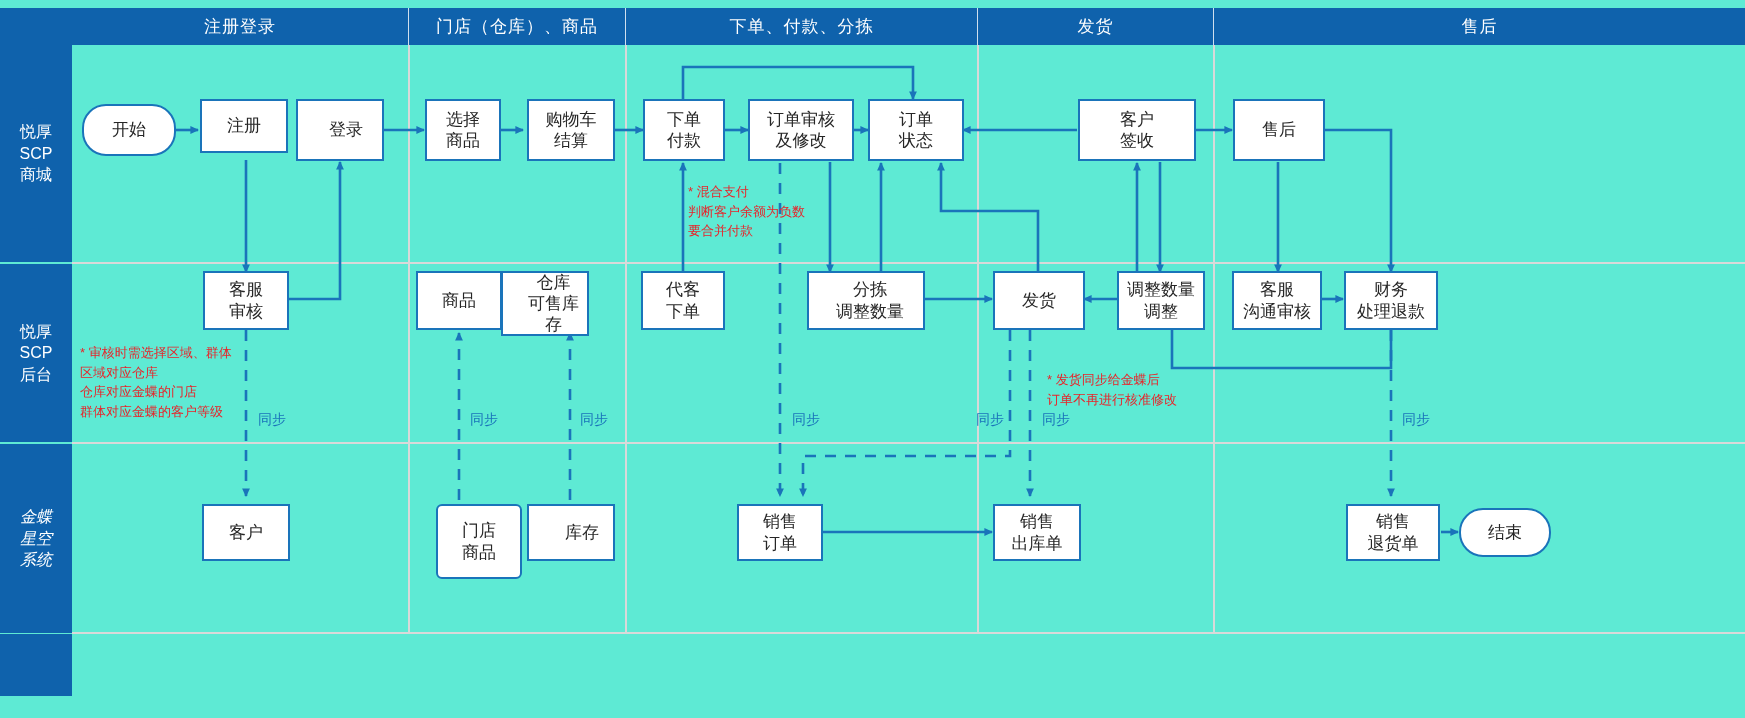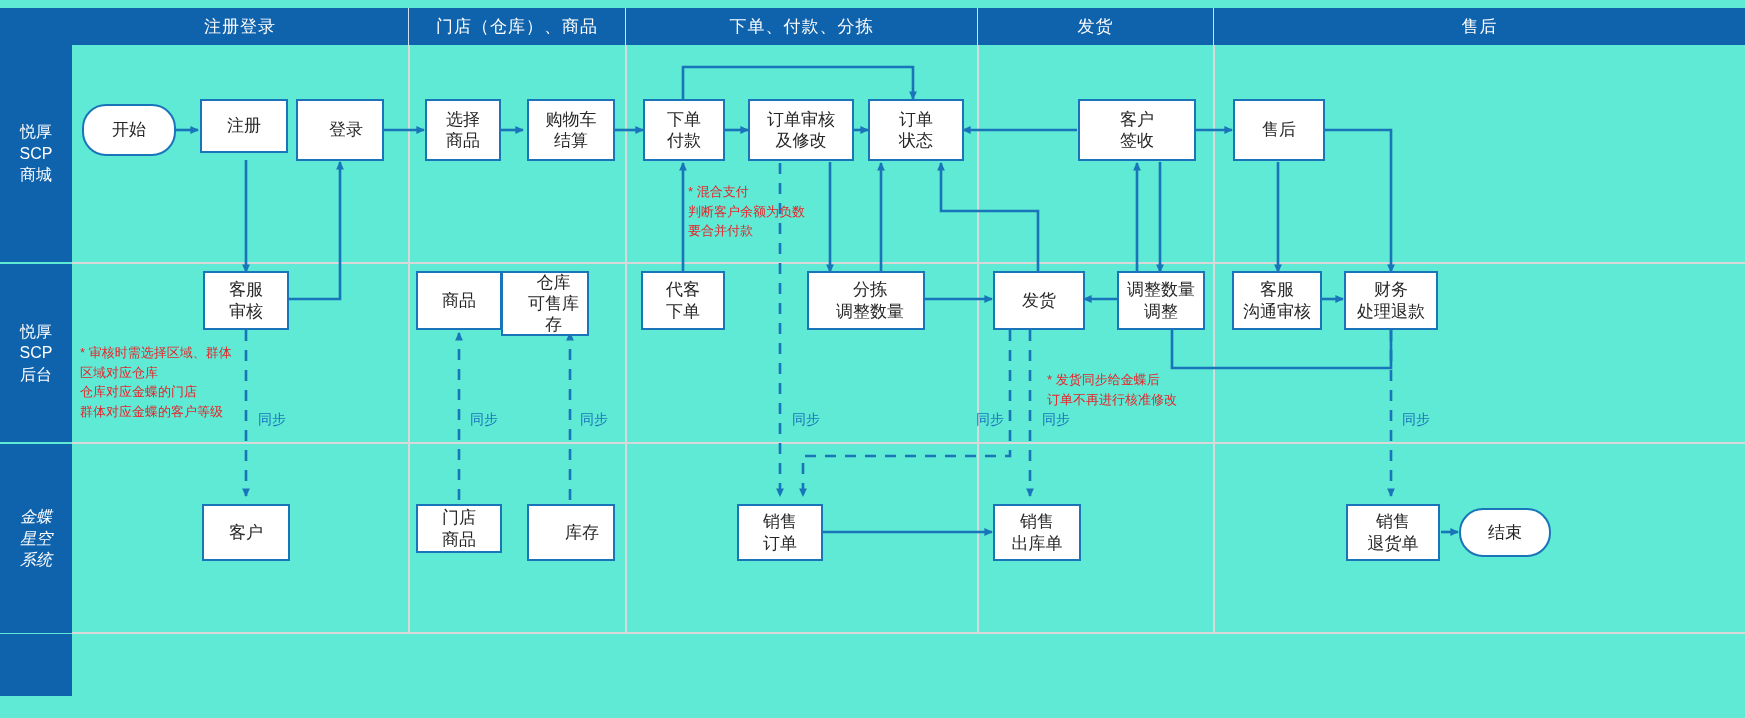--- a/index.html
+++ b/index.html
@@ -245,21 +245,21 @@
 调整</div>
 
   <div class="node" style="left:1232px;top:271px;width:90px;height:59px;">客服
 沟通审核</div>
 
   <div class="node" style="left:1344px;top:271px;width:94px;height:59px;">财务
 处理退款</div>
 
   <div class="node" style="left:202px;top:504px;width:88px;height:57px;">客户</div>
 
-  <div class="node" style="left:416px;top:504px;width:86px;height:49px;">门店
+  <div class="node" style="left:436px;top:504px;width:86px;height:75px;border-radius:6px;">门店
 商品</div>
 
   <div class="node" style="left:527px;top:504px;width:88px;height:57px;padding-left:22px;">库存</div>
 
   <div class="node" style="left:737px;top:504px;width:86px;height:57px;">销售
 订单</div>
 
   <div class="node" style="left:993px;top:504px;width:88px;height:57px;">销售
 出库单</div>
 

